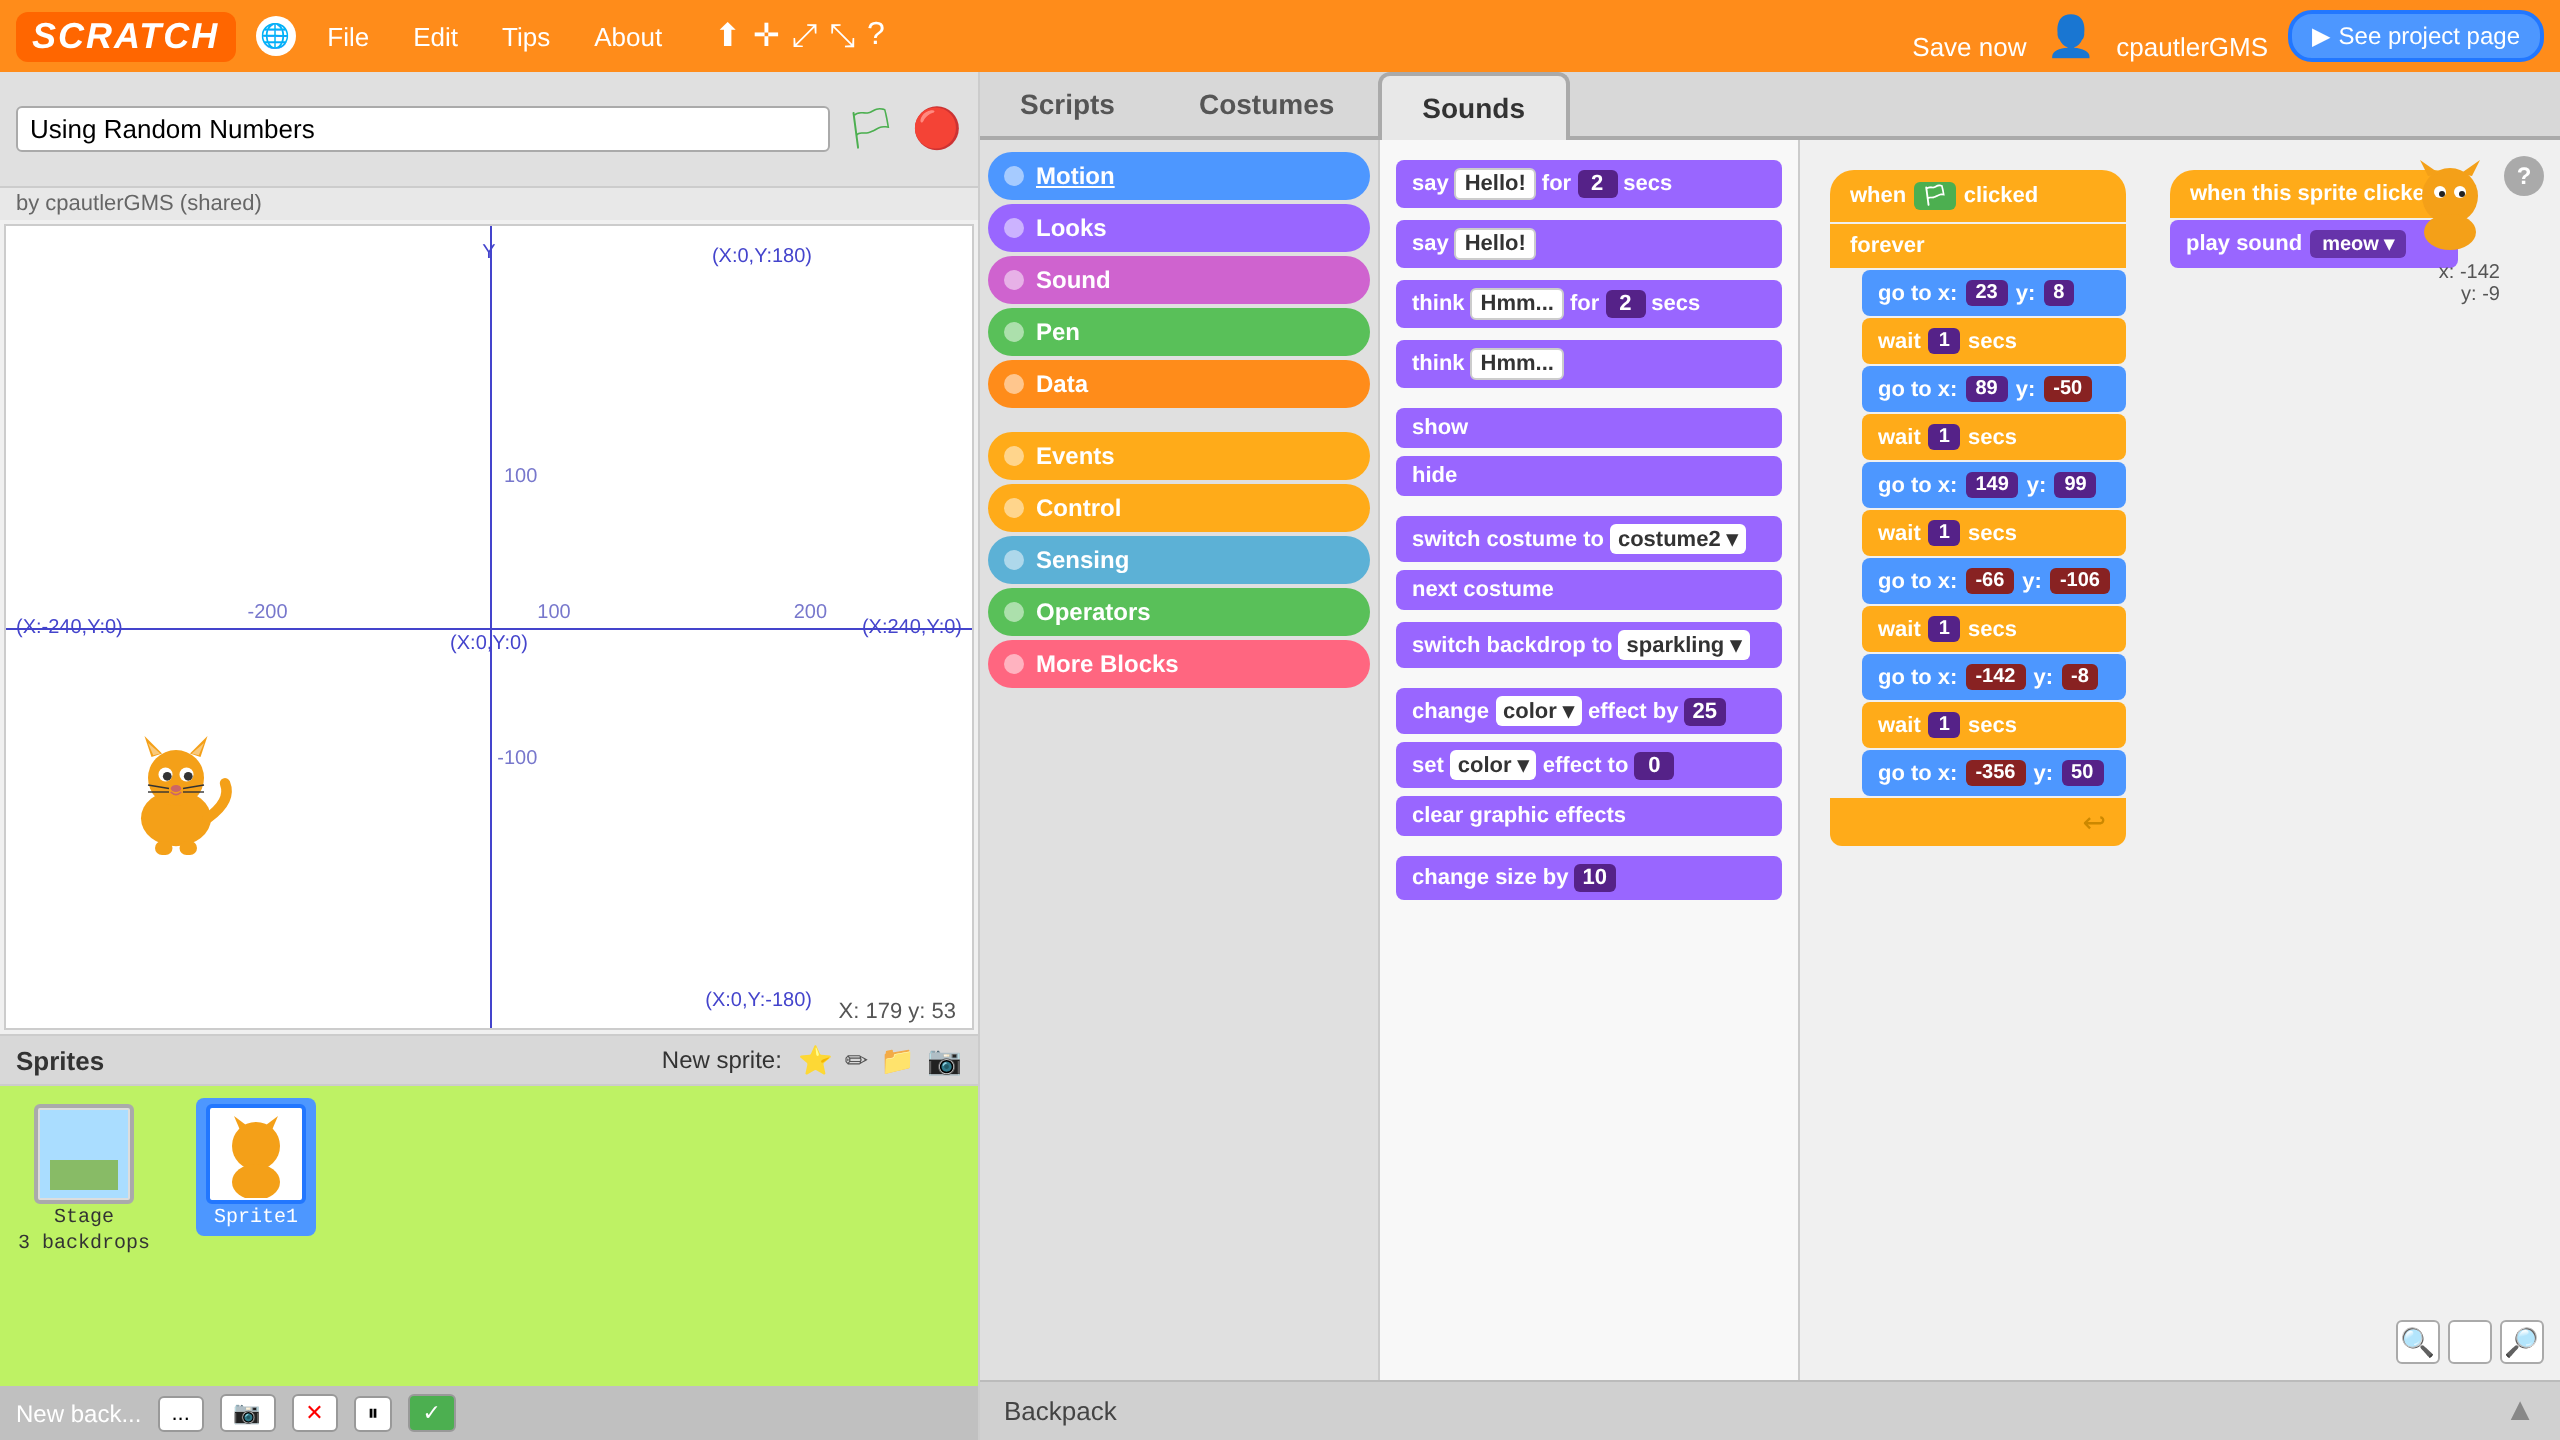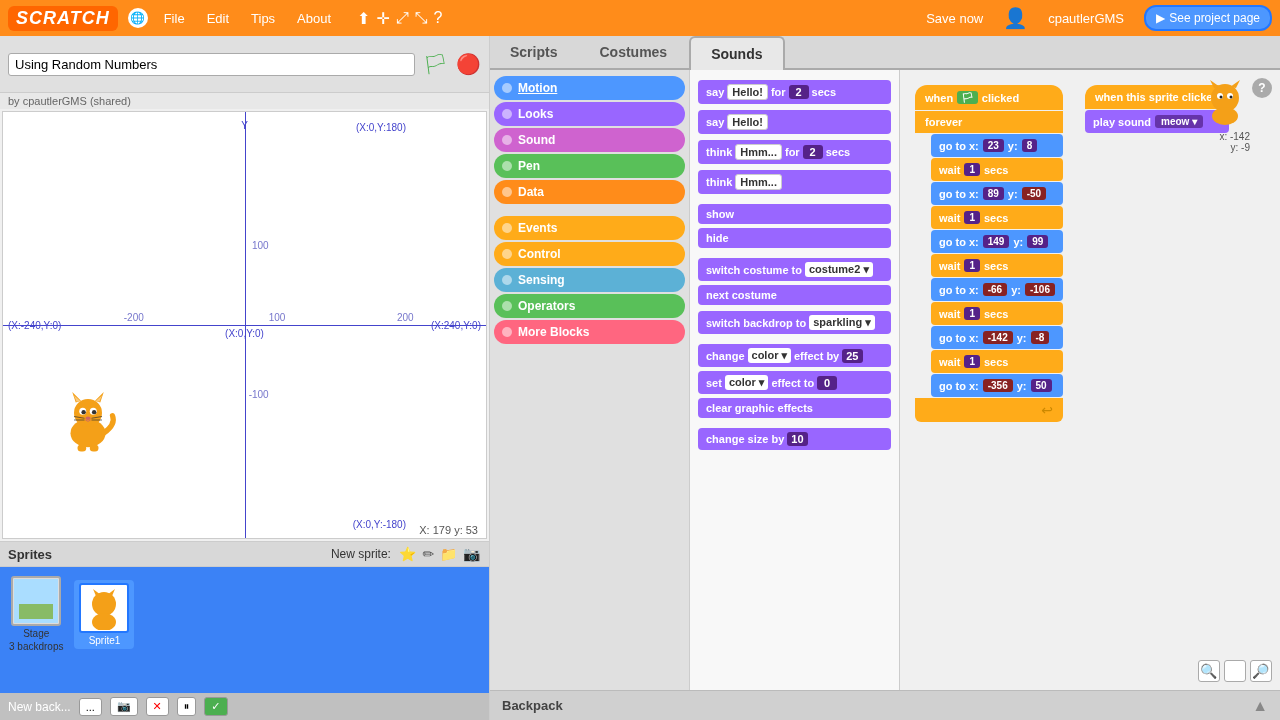--- a/index.html
+++ b/index.html
@@ -4,21 +4,21 @@
   <style>
     * { box-sizing: border-box; margin: 0; padding: 0; }
     body { font-family: 'Arial', sans-serif; font-size: 12px; background: #1e1e1e; color: #fff; width: 1280px; height: 720px; overflow: hidden; }
 
     
     #topbar { background: #ff8c1a; height: 36px; display: flex; align-items: center; padding: 0 8px; gap: 10px; }
     #scratch-logo { font-weight: bold; font-size: 18px; color: white; letter-spacing: 1px; font-style: italic; background: #ff6600; padding: 2px 8px; border-radius: 6px; }
     .menu-item { color: white; font-size: 13px; cursor: pointer; padding: 4px 6px; }
     .topbar-icons { display: flex; gap: 6px; align-items: center; margin-left: 10px; }
     .topbar-icon { color: white; font-size: 16px; cursor: pointer; }
-    #topbar-right { margin-left: auto; display: flex; align-items: center; gap: 20px; }
+    #topbar-right { margin-left: auto; display: flex; align-items: flex-end; gap: 10px; }
     #save-now-btn { color: white; font-size: 13px; cursor: pointer; }
     #user-info { color: white; font-size: 13px; display: flex; align-items: center; gap: 4px; }
     #see-project-btn { background: #4d97ff; color: white; padding: 4px 10px; border-radius: 12px; font-size: 12px; cursor: pointer; display: flex; align-items: center; gap: 4px; border: 2px solid #2277ff; }
 
     
     #main { display: flex; height: calc(720px - 36px); }
 
     
     #stage-panel { width: 490px; display: flex; flex-direction: column; background: #f0f0f0; border-right: 1px solid #ccc; }
 
@@ -31,27 +31,27 @@
 
     
     #stage-canvas { flex: 1; background: white; position: relative; overflow: hidden; border: 1px solid #ccc; margin: 2px; }
     .stage-axis { position: absolute; background: #4444cc; }
     .stage-axis.horizontal { height: 1px; width: 100%; top: 50%; left: 0; }
     .stage-axis.vertical { width: 1px; height: 100%; left: 50%; top: 0; }
     .stage-label { position: absolute; font-size: 10px; color: #4444cc; }
     #coords-display { position: absolute; bottom: 2px; right: 8px; font-size: 11px; color: #555; }
 
     
-    #sprites-panel { height: 152px; background: #3b82f6; border-top: 1px solid #ccc; display: flex; flex-direction: column; }
+    #sprites-panel { height: 176px; background: #bef264; border-top: 1px solid #ccc; display: flex; flex-direction: column; }
     #sprites-header { display: flex; align-items: center; padding: 4px 8px; background: #d8d8d8; border-bottom: 1px solid #ccc; gap: 8px; }
     #sprites-title { font-weight: bold; font-size: 13px; color: #333; }
     #new-sprite-label { margin-left: auto; font-size: 12px; color: #333; }
     .sprite-new-icons { display: flex; gap: 6px; }
     .sprite-icon-btn { background: none; border: none; cursor: pointer; font-size: 14px; color: #555; }
-    #sprites-list { display: flex; gap: 8px; padding: 6px; overflow-x: auto; align-items: center; }
+    #sprites-list { display: flex; gap: 20px; padding: 6px; overflow-x: auto; align-items: flex-start; font-family: Liberation Mono, monospace; }
     .sprite-item { display: flex; flex-direction: column; align-items: center; cursor: pointer; padding: 3px; border-radius: 4px; min-width: 60px; }
     .sprite-item.selected { background: #4d97ff; }
     .sprite-thumb { width: 50px; height: 50px; background: #fff; border: 2px solid #aaa; border-radius: 3px; display: flex; align-items: center; justify-content: center; overflow: hidden; }
     .sprite-item.selected .sprite-thumb { border-color: #2277ff; }
     .sprite-label { font-size: 10px; color: #333; margin-top: 2px; text-align: center; }
     .sprite-item.selected .sprite-label { color: white; }
 
     
     #bottom-bar { background: #c0c0c0; padding: 4px 8px; display: flex; align-items: center; gap: 8px; font-size: 12px; }
     .bottom-btn { background: white; border: 1px solid #999; border-radius: 3px; padding: 2px 6px; cursor: pointer; font-size: 11px; }
@@ -95,21 +95,21 @@
     .cb-orange { background: #ffab19; border-radius: 8px 8px 0 0; }
     .cb-gold { background: #ffab19; }
     .cb-blue { background: #4d97ff; }
     .cb-purple { background: #9966ff; }
     .cb-num { background: #552288; border-radius: 3px; padding: 1px 5px; color: white; font-size: 10px; display: inline-block; }
     .cb-num-neg { background: #882222; border-radius: 3px; padding: 1px 5px; color: white; font-size: 10px; display: inline-block; }
     .cb-hat { border-radius: 12px 12px 0 0; padding-top: 8px; }
 
     
     #backpack { height: 30px; background: #d0d0d0; border-top: 1px solid #bbb; display: flex; align-items: center; padding: 0 12px; cursor: pointer; }
-    #backpack-label { font-size: 13px; color: #444; font-weight: bold; }
+    #backpack-label { font-size: 13px; color: #444; font-weight: normal; }
 
     
     .cat-svg { width: 70px; height: 70px; }
 
     
     #help-icon { position: absolute; top: 8px; right: 8px; width: 20px; height: 20px; background: #aaa; border-radius: 50%; display: flex; align-items: center; justify-content: center; color: white; font-weight: bold; cursor: pointer; font-size: 12px; }
 
     
     #zoom-controls { position: absolute; bottom: 8px; right: 8px; display: flex; gap: 4px; }
     .zoom-btn { background: white; border: 1px solid #aaa; border-radius: 3px; width: 22px; height: 22px; display: flex; align-items: center; justify-content: center; cursor: pointer; font-size: 14px; }

